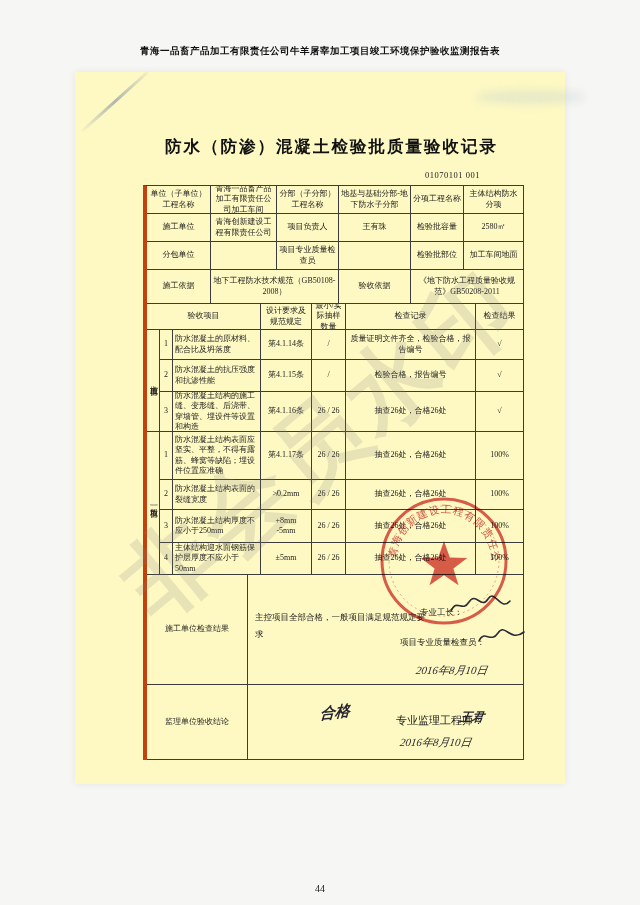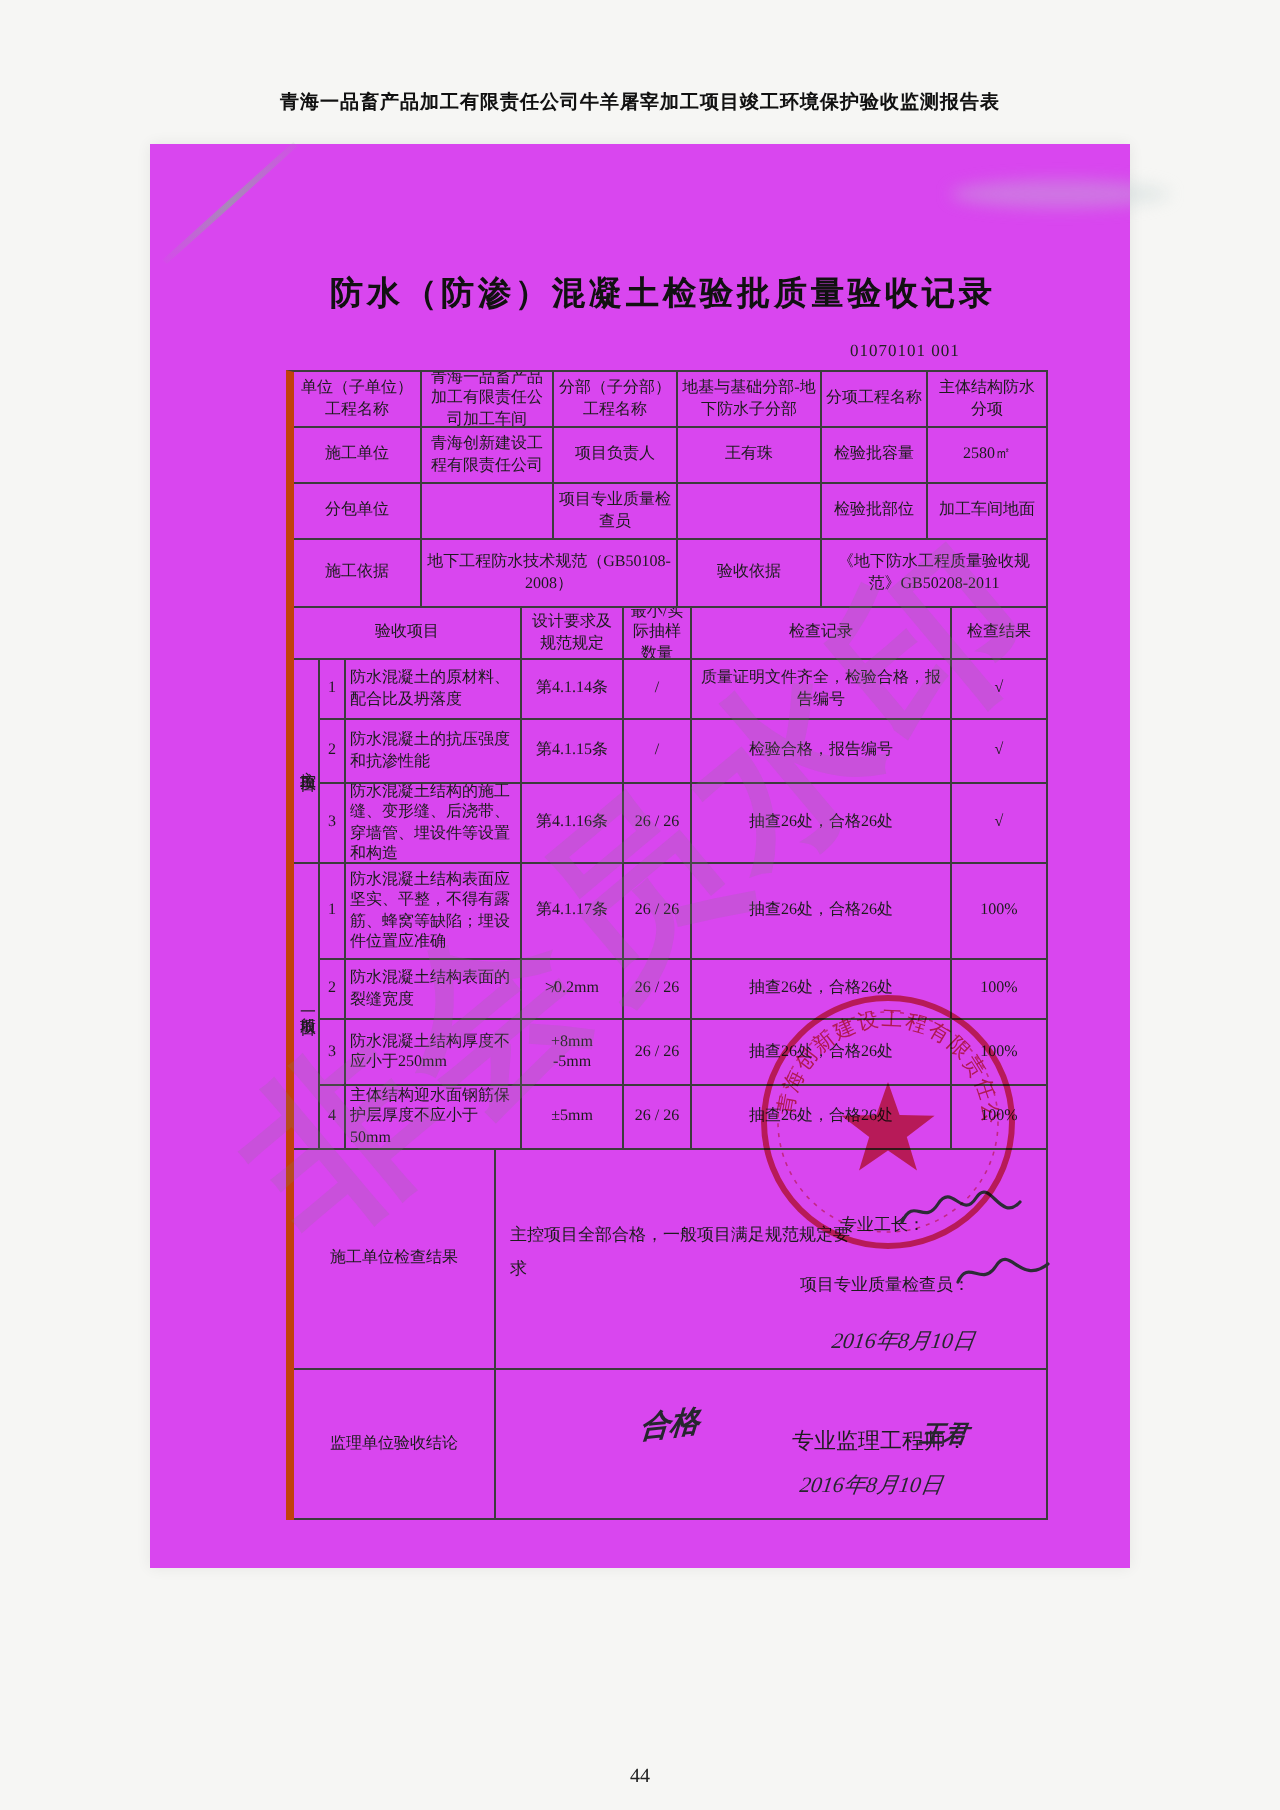--- a/index.html
+++ b/index.html
@@ -8,21 +8,21 @@
     font-family:"Liberation Serif", serif;color:#1d1d1d;
     position:relative;overflow:hidden;
   }
   #canvas{position:absolute;left:0;top:15px;width:640px;height:905px;overflow:hidden;}
   .doc-header{
     position:absolute;left:0;top:30px;width:640px;text-align:center;
     font-size:9.5px;font-weight:bold;letter-spacing:.5px;color:#111;
   }
   .page{
     position:absolute;left:75px;top:57px;width:490px;height:712px;
-    background:#d946ef;box-shadow:0 0 7px rgba(0,0,0,.07);
+    background:#fef9c3;box-shadow:0 0 7px rgba(0,0,0,.07);
   }
   .fold-line{
     position:absolute;left:-4px;top:28px;width:88px;height:3px;
     background:linear-gradient(90deg,rgba(150,160,165,.05),rgba(150,160,165,.75),rgba(150,160,165,.1));
     transform:rotate(-42deg);
   }
   .smudge{
     position:absolute;left:400px;top:18px;width:110px;height:14px;border-radius:50%;
     background:rgba(190,205,205,.35);filter:blur(4px);
   }

